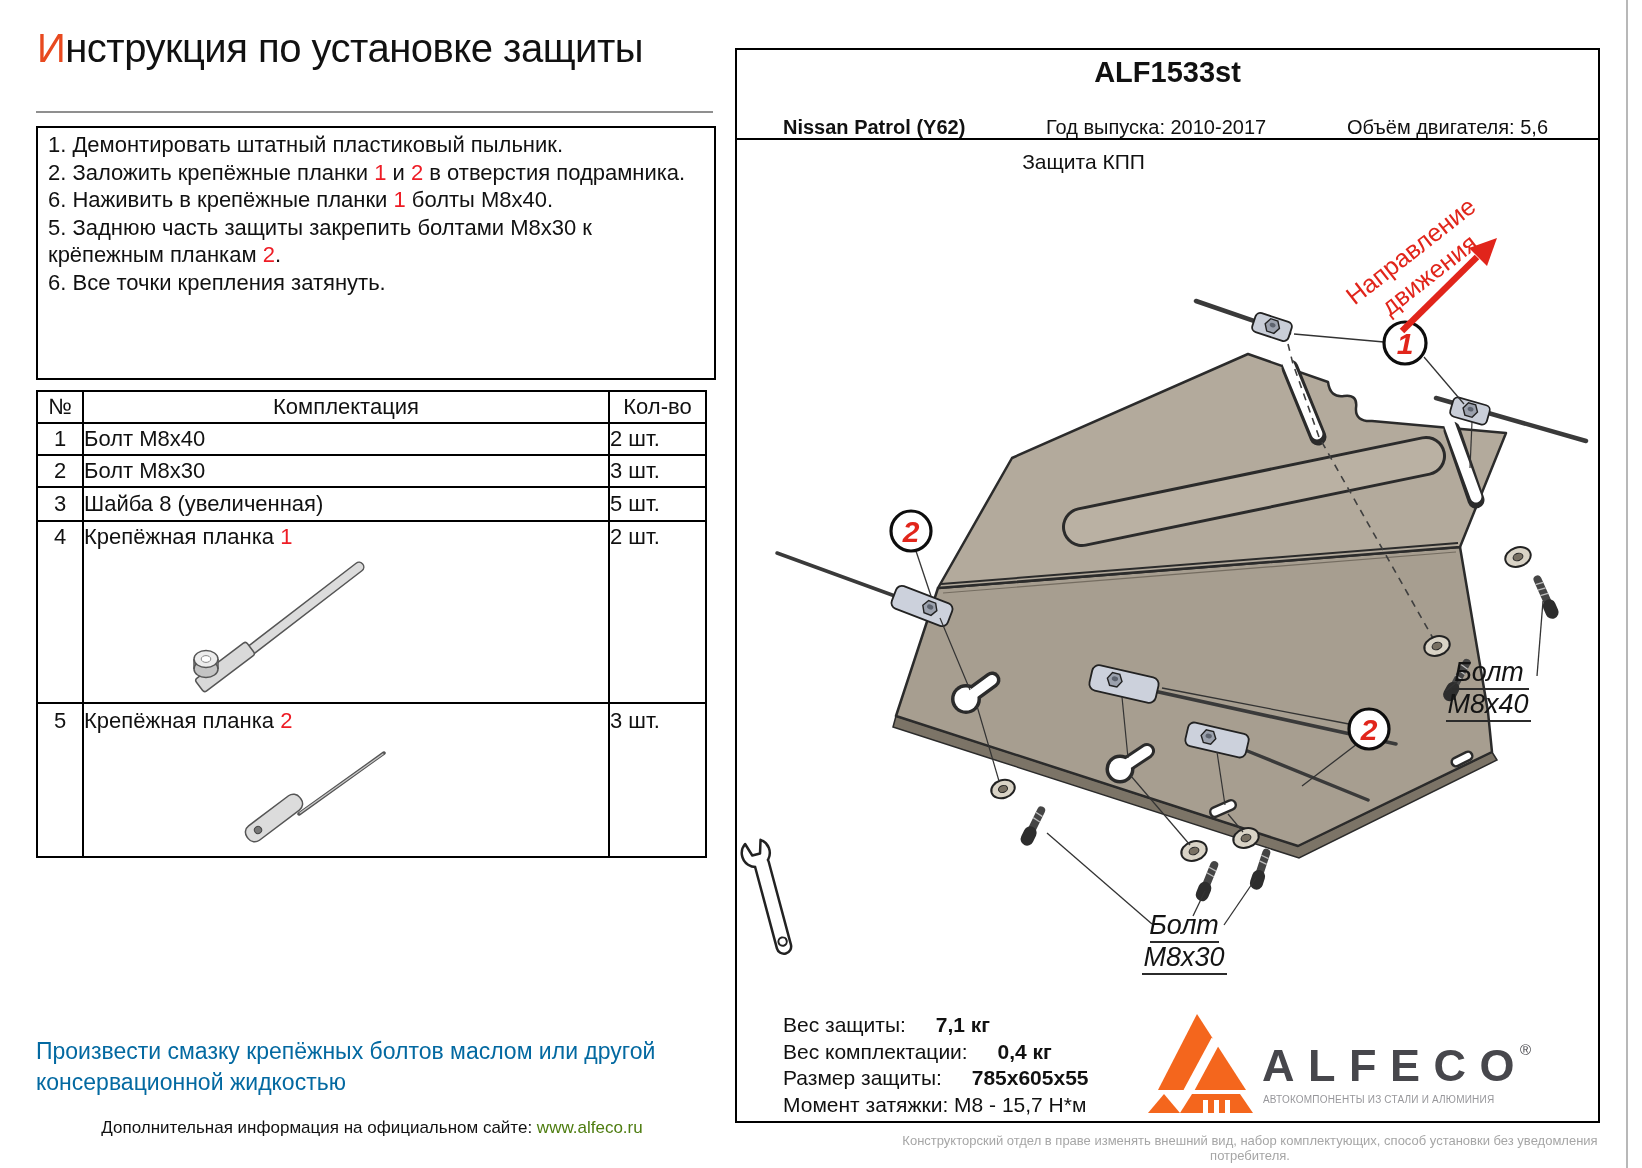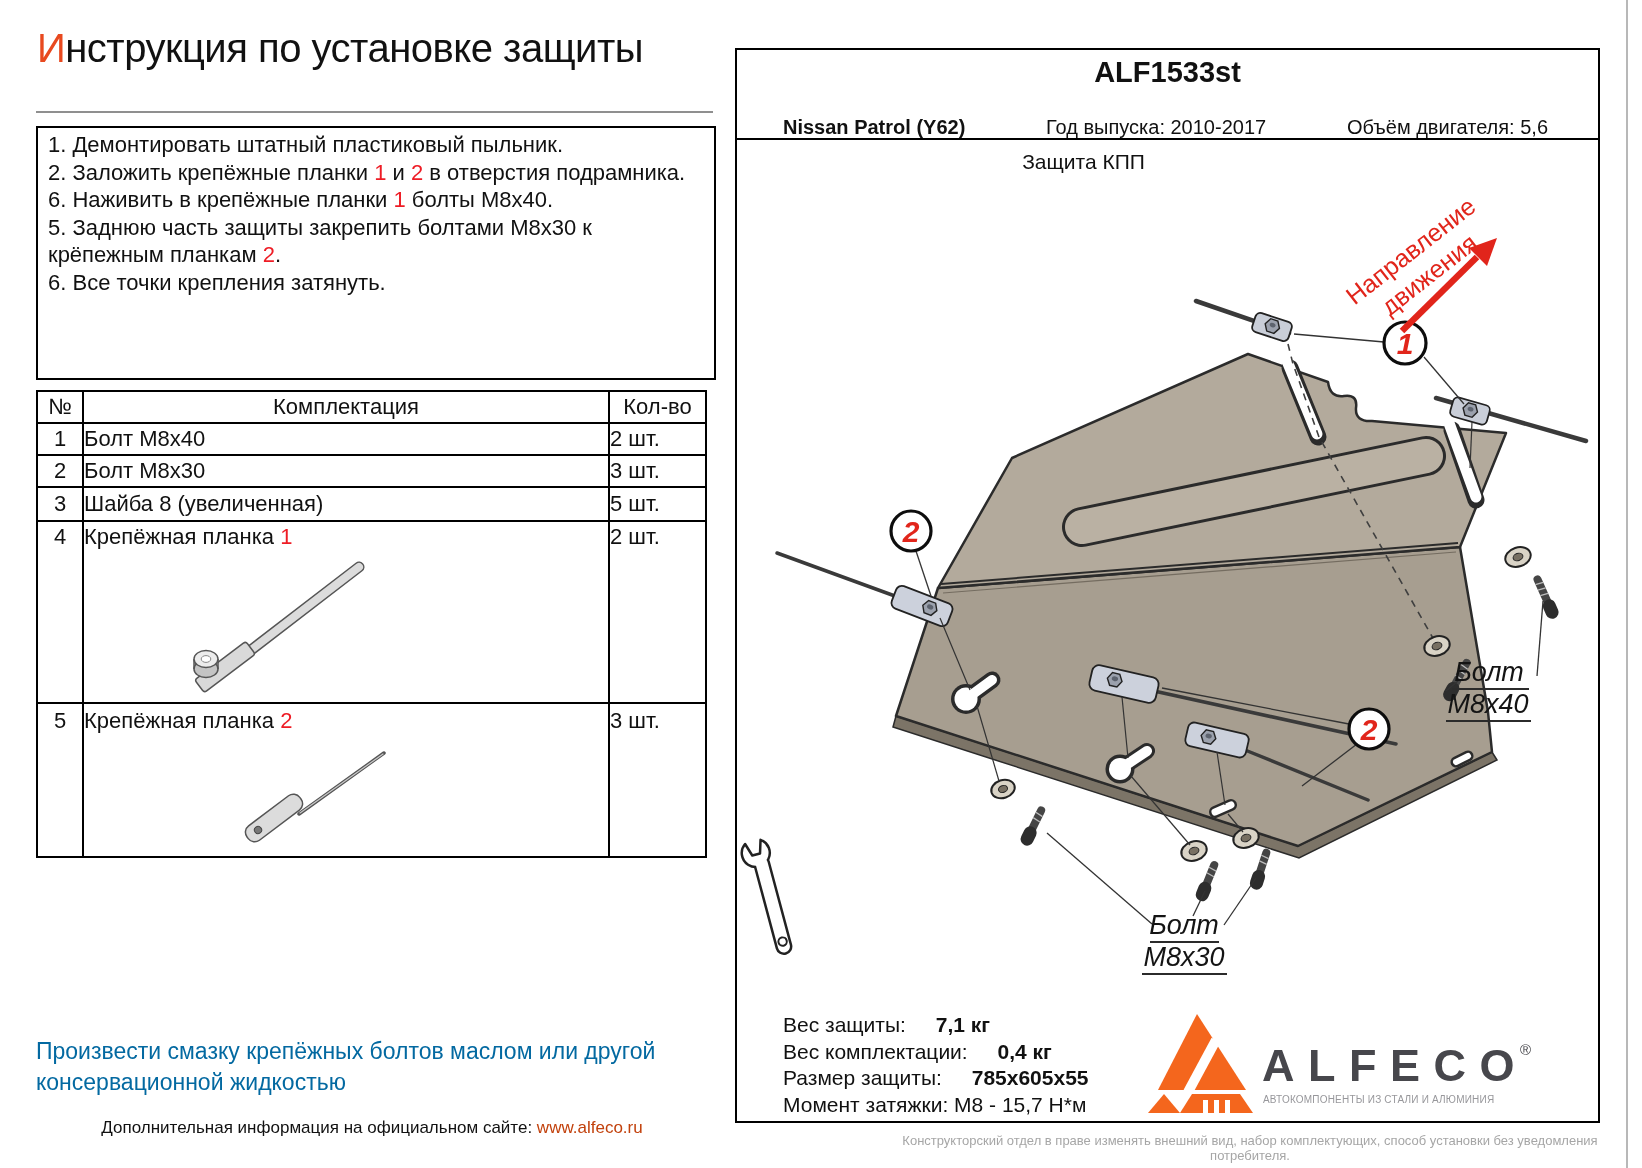--- a/index.html
+++ b/index.html
@@ -20,21 +20,21 @@
   td.c-name{width:524px;padding-left:10px;}
   td.c-qty{width:95px;padding-left:14px;}
   tr.hrow td{text-align:center;height:30px;padding-left:0;}
   tr.srow td{height:30px;}
   tr.r3 td{height:32px;}
   tr.tall4 td{height:178px;vertical-align:top;padding-top:2px;}
   tr.tall5 td{height:148px;vertical-align:top;padding-top:4px;}
   .warning{left:36px;top:1036px;width:672px;color:#0369a1;
            font-size:23px;line-height:31px;z-index:3;}
   .site-note{left:36px;top:1118px;width:672px;text-align:center;font-size:17px;z-index:3;}
-  .site-note .link{color:#c2410c;}
+  .site-note .link{color:#4d7c0f;}
   
   .rbox{left:735px;top:48px;width:865px;height:1075px;border:2px solid #000;z-index:1;box-sizing:border-box;}
   .rb-header{left:735px;top:48px;width:865px;height:92px;border-bottom:2px solid #000;z-index:3;box-sizing:border-box;}
   .rb-code{position:absolute;left:0;top:8px;width:100%;text-align:center;font-size:29px;font-weight:bold;}
   .rb-info{position:absolute;left:0;top:56px;width:100%;display:flex;justify-content:space-between;
            box-sizing:border-box;padding:0 52px 0 48px;font-size:20px;margin-top:12px;}
   .rb-vehicle{font-weight:bold;}
   .rb-drawtitle{left:735px;top:150px;width:697px;text-align:center;font-size:21px;z-index:3;}
   .specs{left:783px;top:1012px;font-size:21px;line-height:26.5px;z-index:3;}
   .specs .v{font-weight:bold;margin-left:24px;}

